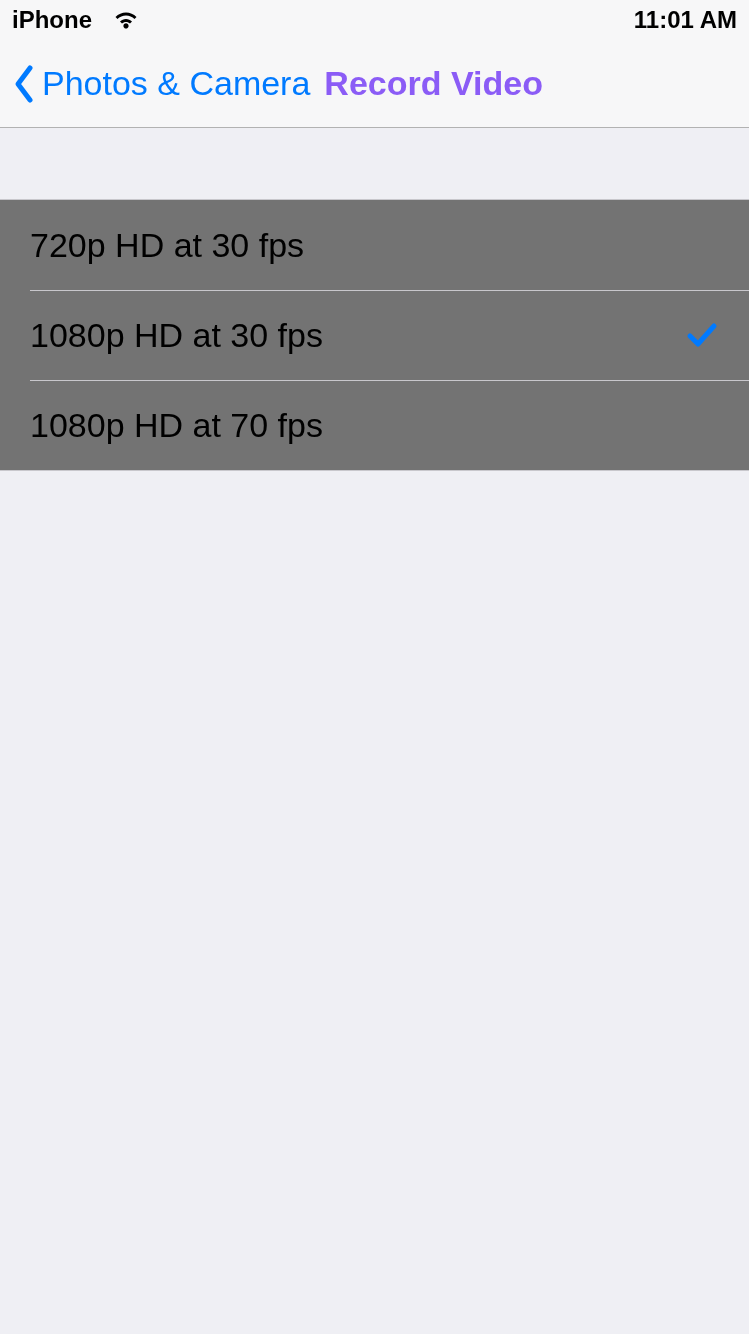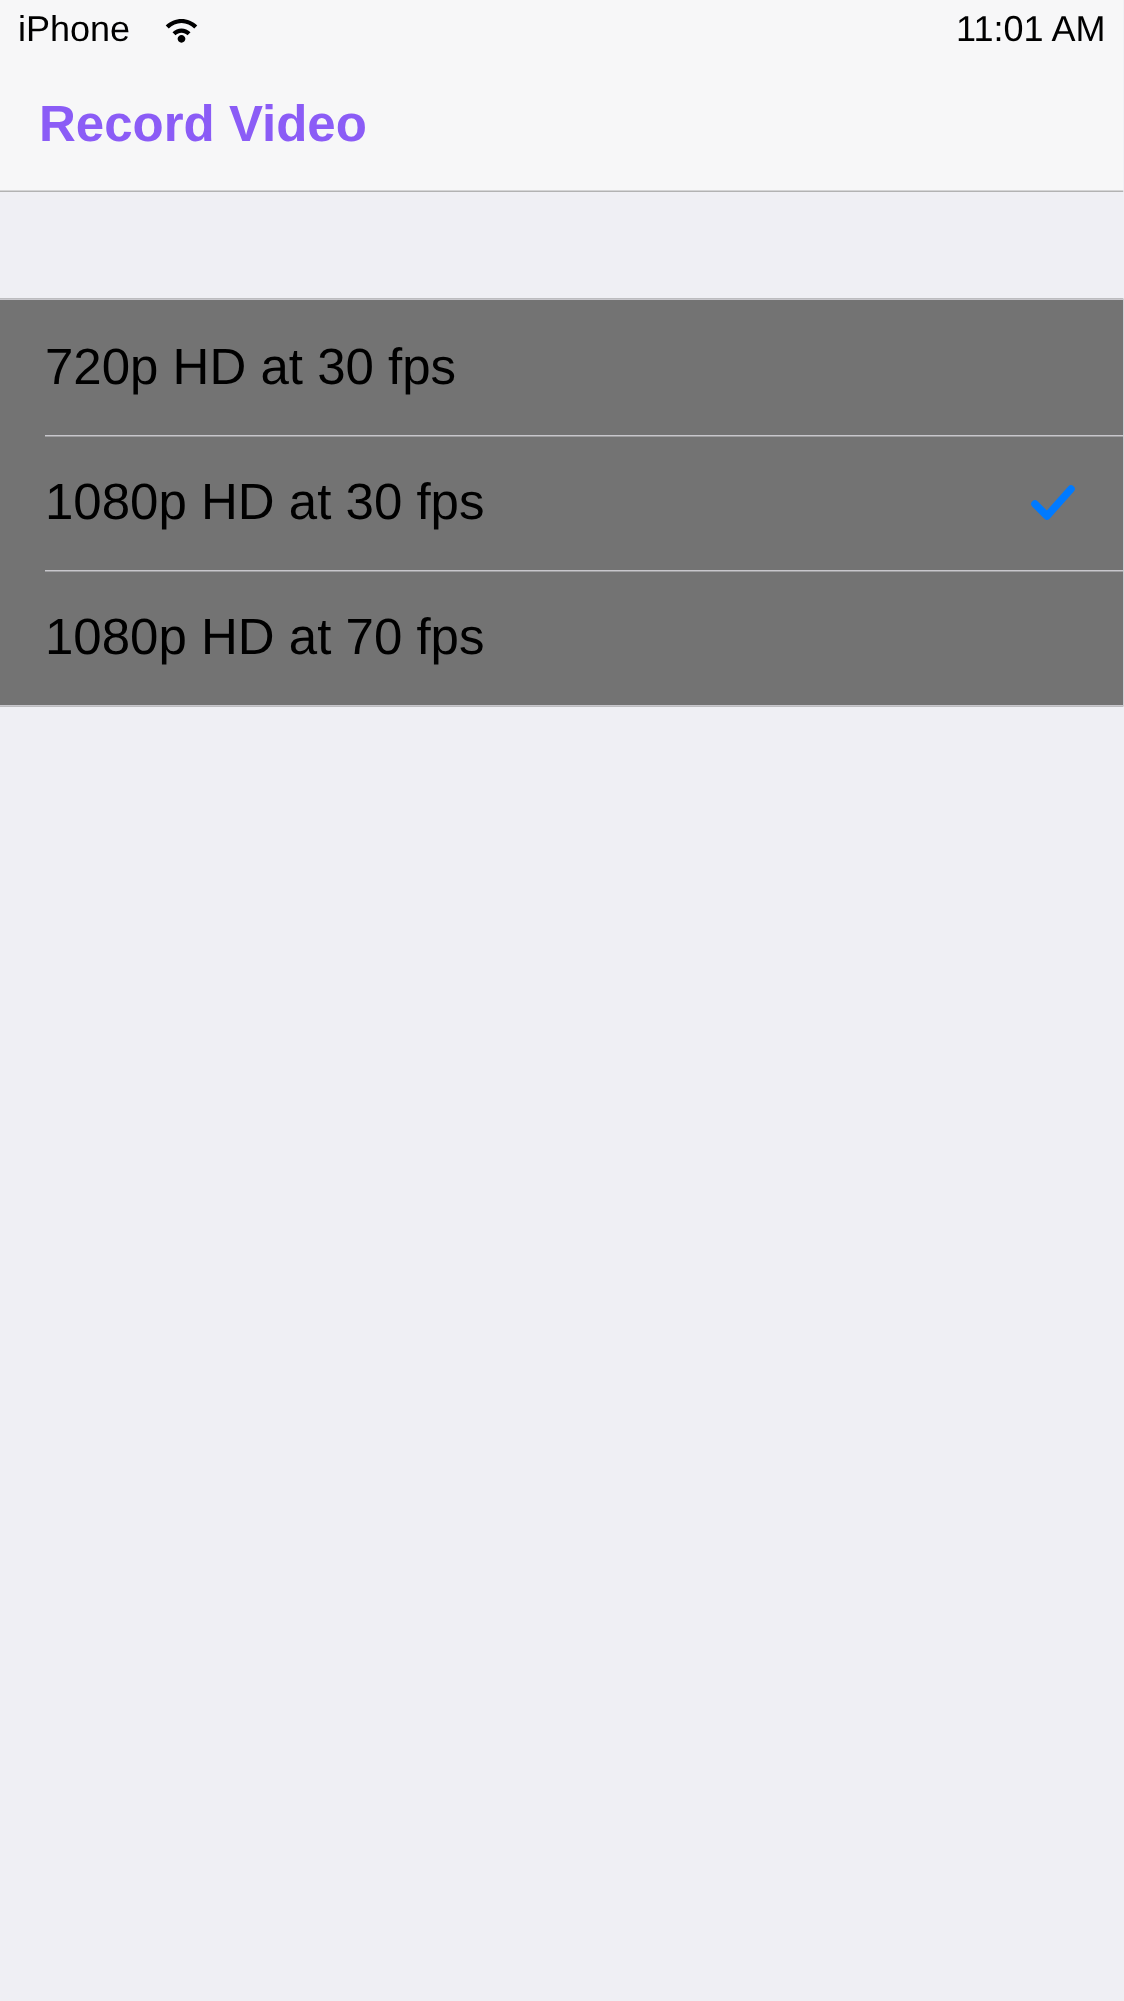--- a/index.html
+++ b/index.html
@@ -22,20 +22,21 @@
       align-items: center;
       justify-content: space-between;
       padding: 0 12px;
       font-size: 24px;
       color: #000;
     }
     .status-left {
       display: flex;
       align-items: center;
       gap: 20px;
+      font-weight: bold;
     }
     .status-right {
       display: flex;
       align-items: center;
       gap: 6px;
     }
     .nav-bar {
       height: 88px;
       background: #f7f7f8;
       border-bottom: 1px solid #b2b2b2;
@@ -108,24 +109,32 @@
 
 <div class="status-bar">
   <div class="status-left">
     <span>iPhone</span>
     <span class="wifi-icon">
       <svg width="28" height="22" viewBox="0 0 28 22">
         <path d="M14 19.5 c1.4 0 2.6-1.2 2.6-2.6 s-1.2-2.6-2.6-2.6 -2.6 1.2-2.6 2.6 1.2 2.6 2.6 2.6z M8 12.5 c1.6-1.6 3.8-2.5 6-2.5 s4.4 0.9 6 2.5 l-2 2 c-1-1-2.5-1.6-4-1.6 s-3 0.6-4 1.6z M3.5 8 c2.8-2.8 6.6-4.4 10.5-4.4 s7.7 1.6 10.5 4.4 l-2 2 c-2.2-2.2-5.3-3.6-8.5-3.6 s-6.3 1.4-8.5 3.6z" fill="#000"></path>
       </svg>
     </span>
   </div>
-  <div style="font-weight:400;">11:01 AM</div>
+  <div style="font-weight:700;">11:01 AM</div>
 </div>
 
 <div class="nav-bar">
+  <div class="back-group">
+    <span class="chevron">
+      <svg width="24" height="40" viewBox="0 0 24 40">
+        <polyline points="18,4 6,20 18,36" fill="none" stroke="#007aff" stroke-width="5" stroke-linecap="round" stroke-linejoin="round"></polyline>
+      </svg>
+    </span>
+    <span class="back-label">Photos &amp; Camera</span>
+  </div>
   <div class="nav-title">Record Video</div>
 </div>
 
 <div class="content">
   <div class="spacer"></div>
   <div class="list">
 
     <div class="row">
       <span class="row-label">720p HD at 30 fps</span>
     </div>

